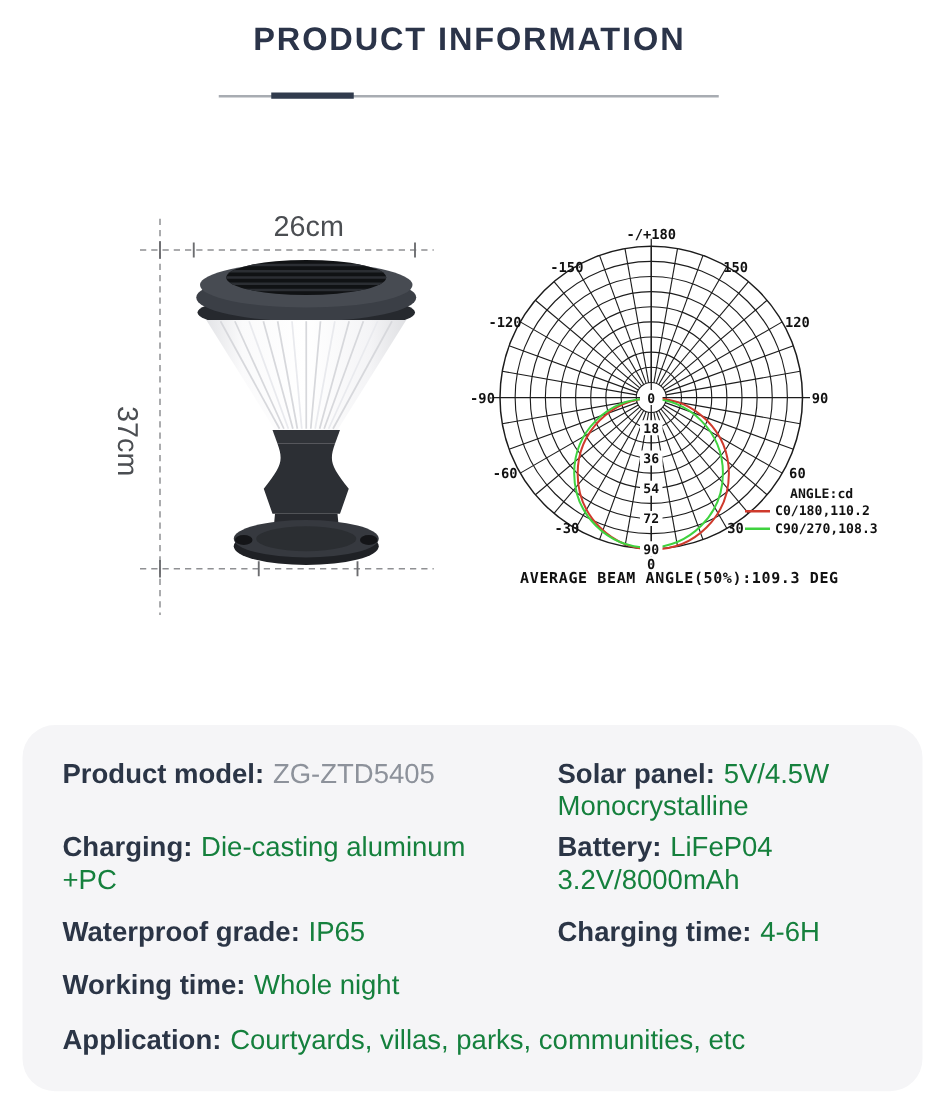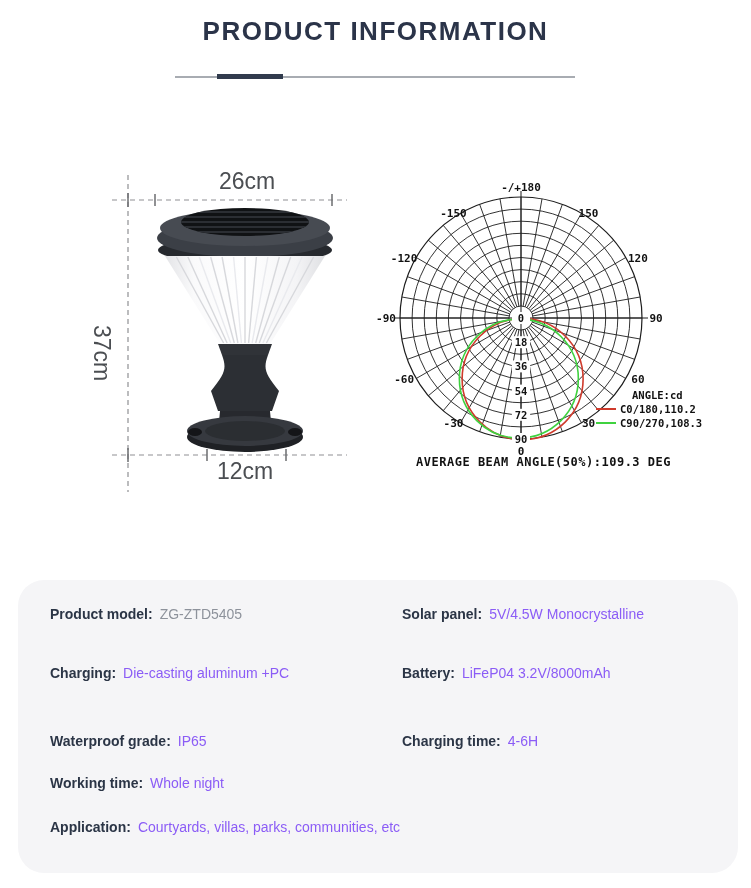--- a/index.html
+++ b/index.html
@@ -43,25 +43,25 @@
     position:absolute; left:381px; top:455px; width:290px; text-align:right;
     font-family:"DejaVu Sans Mono", monospace; font-weight:bold;
     font-size:12px; color:#111; letter-spacing:0.5px;
   }
 
   
   .spec-card {
     position:absolute; left:18px; top:580px; width:720px; height:293px;
     background:#f5f5f7; border-radius:26px;
   }
-  .spec-row { position:absolute; left:32px; right:20px; display:flex; font-size:14px; }
+  .spec-row { position:absolute; left:32px; right:20px; display:flex; font-size:22px;gap:44px; }
   .spec-col1 { flex:0 0 352px; }
   .spec-col2 { flex:1 1 auto; }
   .spec-label { font-weight:bold; color:#2b3546; margin-right:7px; }
-  .spec-value { color:#8b5cf6; }
+  .spec-value { color:#15803d; }
   .spec-value.muted { color:#8d929b; }
   .row-1 { top:26px; } .row-2 { top:85px; } .row-3 { top:153px; }
   .row-4 { top:195px; } .row-5 { top:239px; }
 </style>
 </head>
 <body>
 
 <div class="page">
 
   <div class="hdr-title">PRODUCT INFORMATION</div>
@@ -139,21 +139,20 @@
       <g>
         <ellipse cx="220" cy="277" rx="58" ry="15" fill="#1f2125"></ellipse>
         <ellipse cx="220" cy="271" rx="58" ry="15" fill="#36393f"></ellipse>
         <ellipse cx="220" cy="271" rx="40" ry="10" fill="#2b2e32"></ellipse>
         <ellipse cx="170" cy="272" rx="7" ry="4" fill="#141518"></ellipse>
         <ellipse cx="270" cy="272" rx="7" ry="4" fill="#141518"></ellipse>
       </g>
     </svg>
     <div class="dim-label dim-top">26cm</div>
     <div class="dim-label dim-left">37cm</div>
-    <div class="dim-label dim-bottom">12cm</div>
   </div>
 
   <div class="chart-wrap">
     <svg id="polar-svg" width="310" height="300" viewBox="0 0 310 300">
         <line x1="24" y1="143" x2="278" y2="143" stroke="#1c1c1c" stroke-width="1"></line>
         <line x1="151" y1="16" x2="151" y2="270" stroke="#1c1c1c" stroke-width="1"></line>
         <line x1="151" y1="155" x2="151" y2="264" stroke="#1c1c1c" stroke-width="0.9"></line>
         <line x1="153.08377813200318" y1="154.8176930361465" x2="172.01142949769857" y2="262.1617381144772" stroke="#1c1c1c" stroke-width="0.9"></line>
         <line x1="155.10424171990803" y1="154.2763114494309" x2="192.38443734240593" y2="256.7028071150949" stroke="#1c1c1c" stroke-width="0.9"></line>
         <line x1="157" y1="153.39230484541326" x2="211.5" y2="247.7890738579171" stroke="#1c1c1c" stroke-width="0.9"></line>

